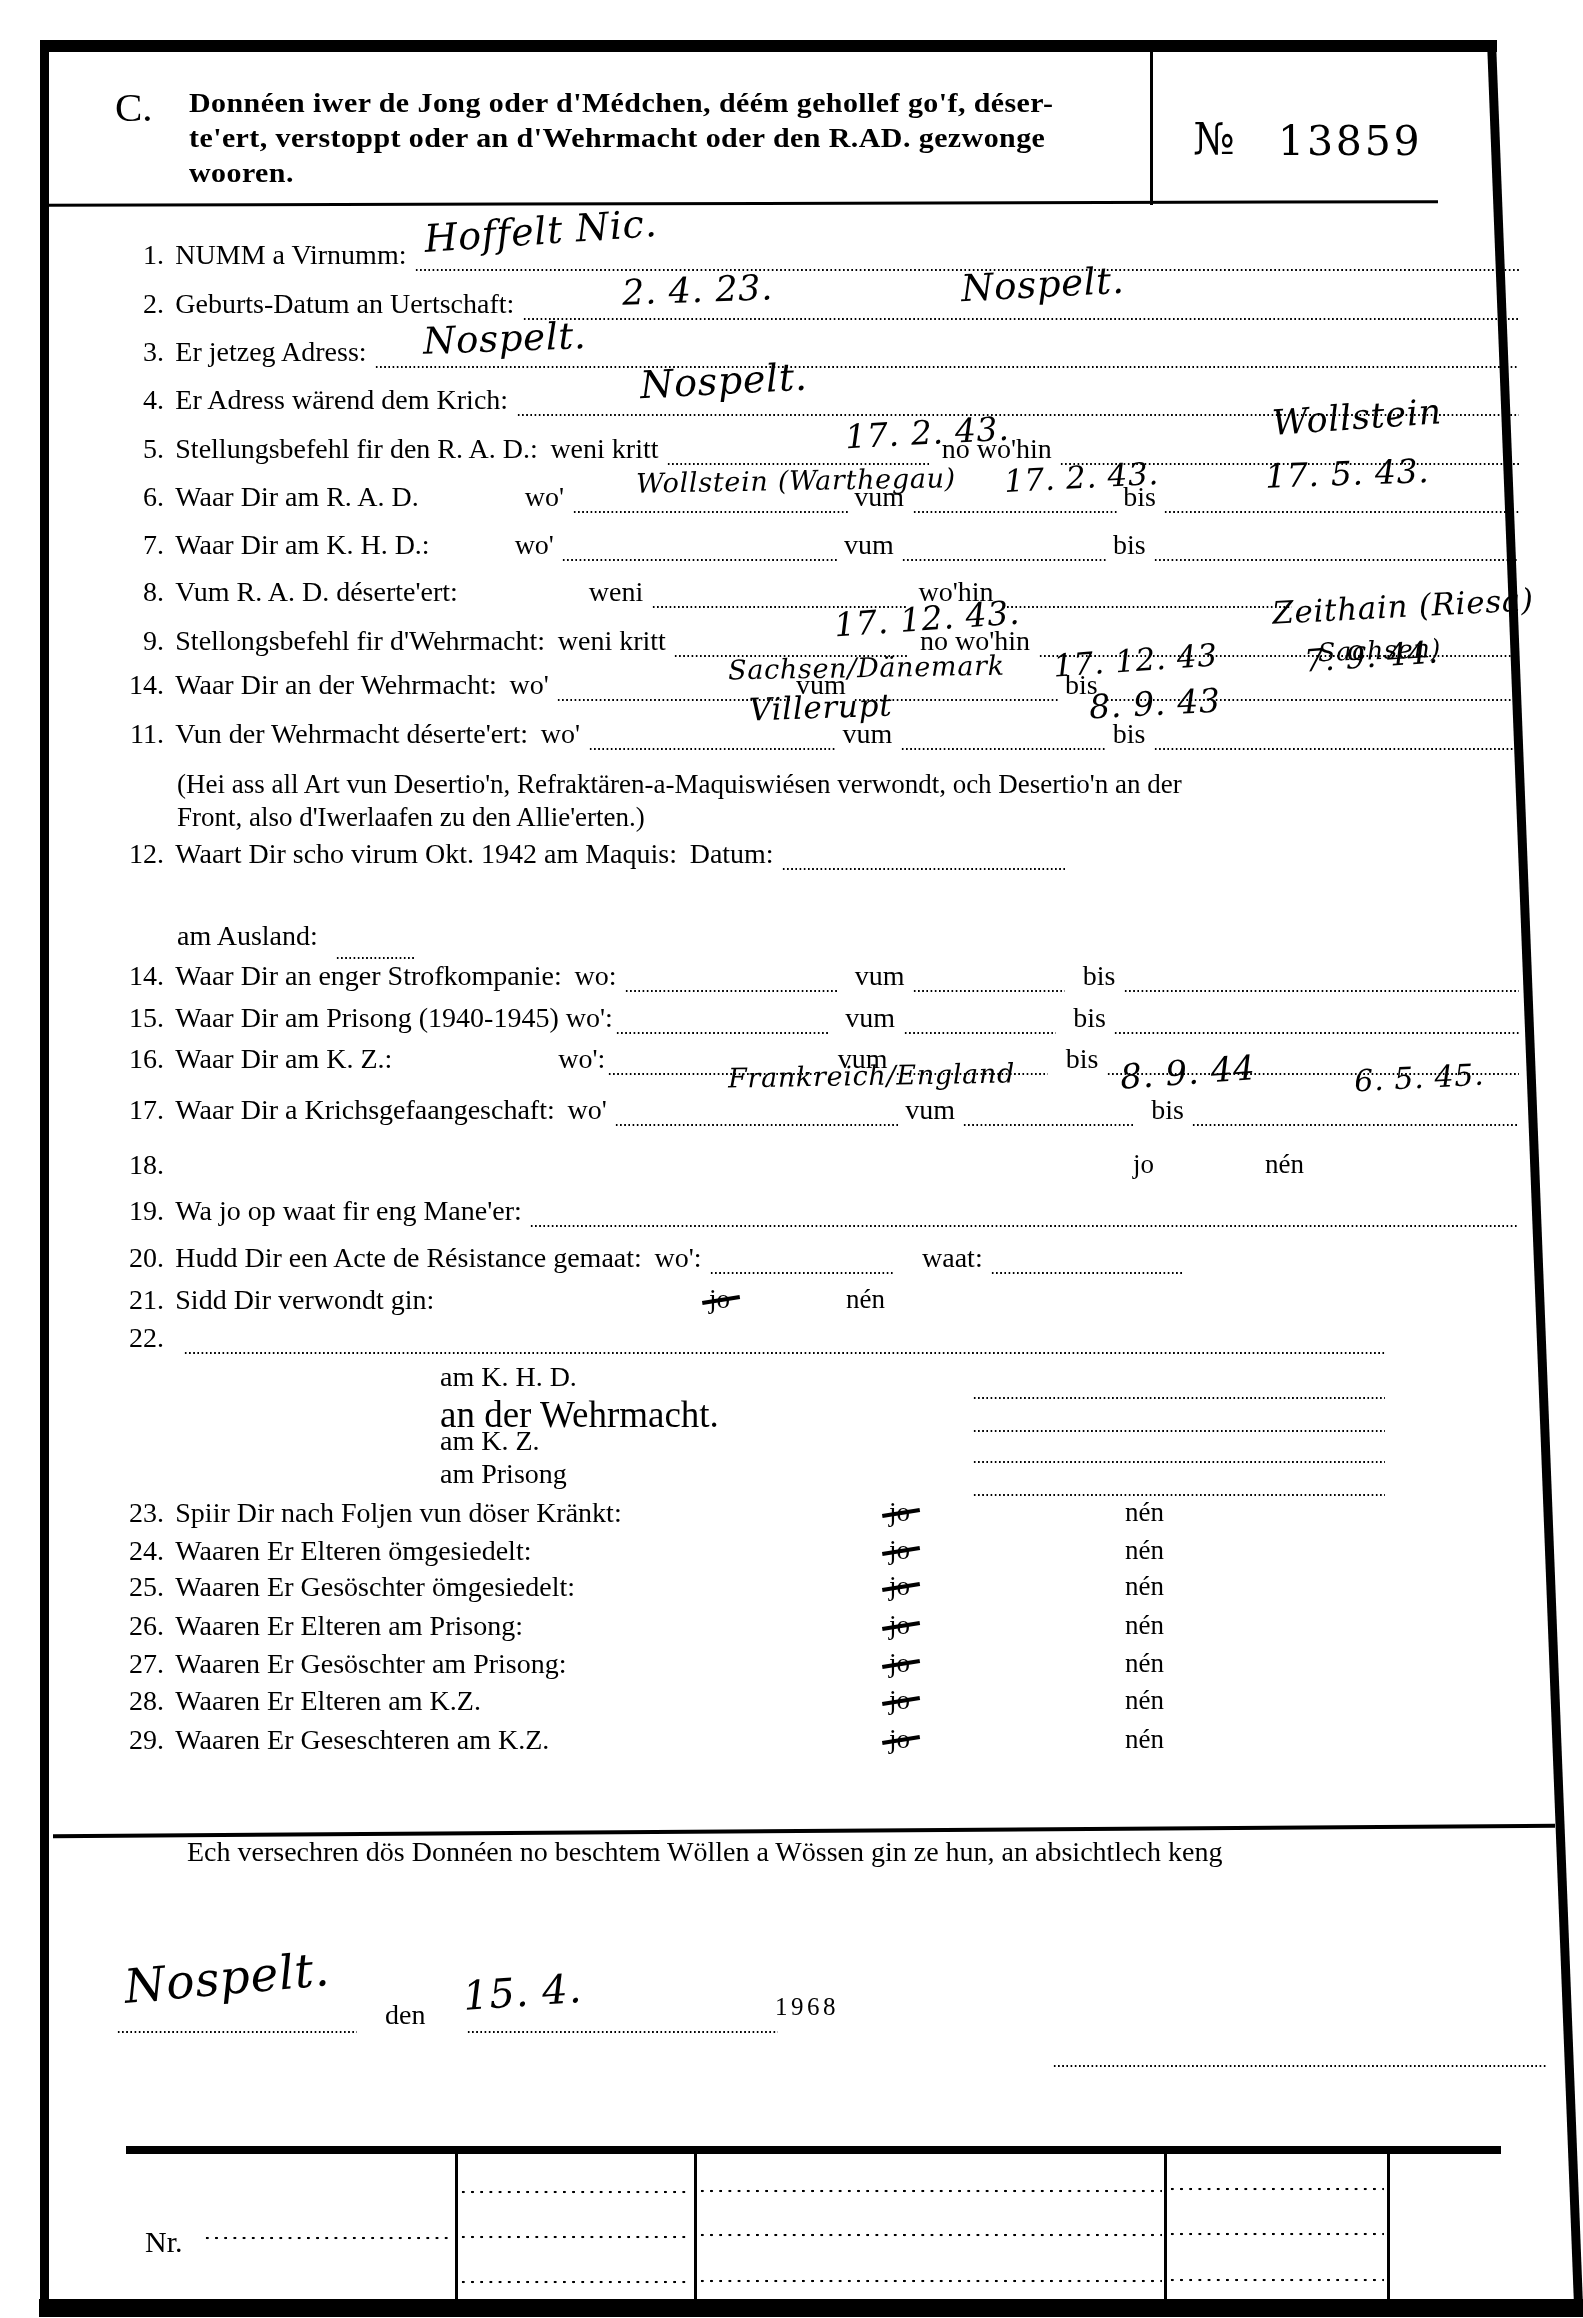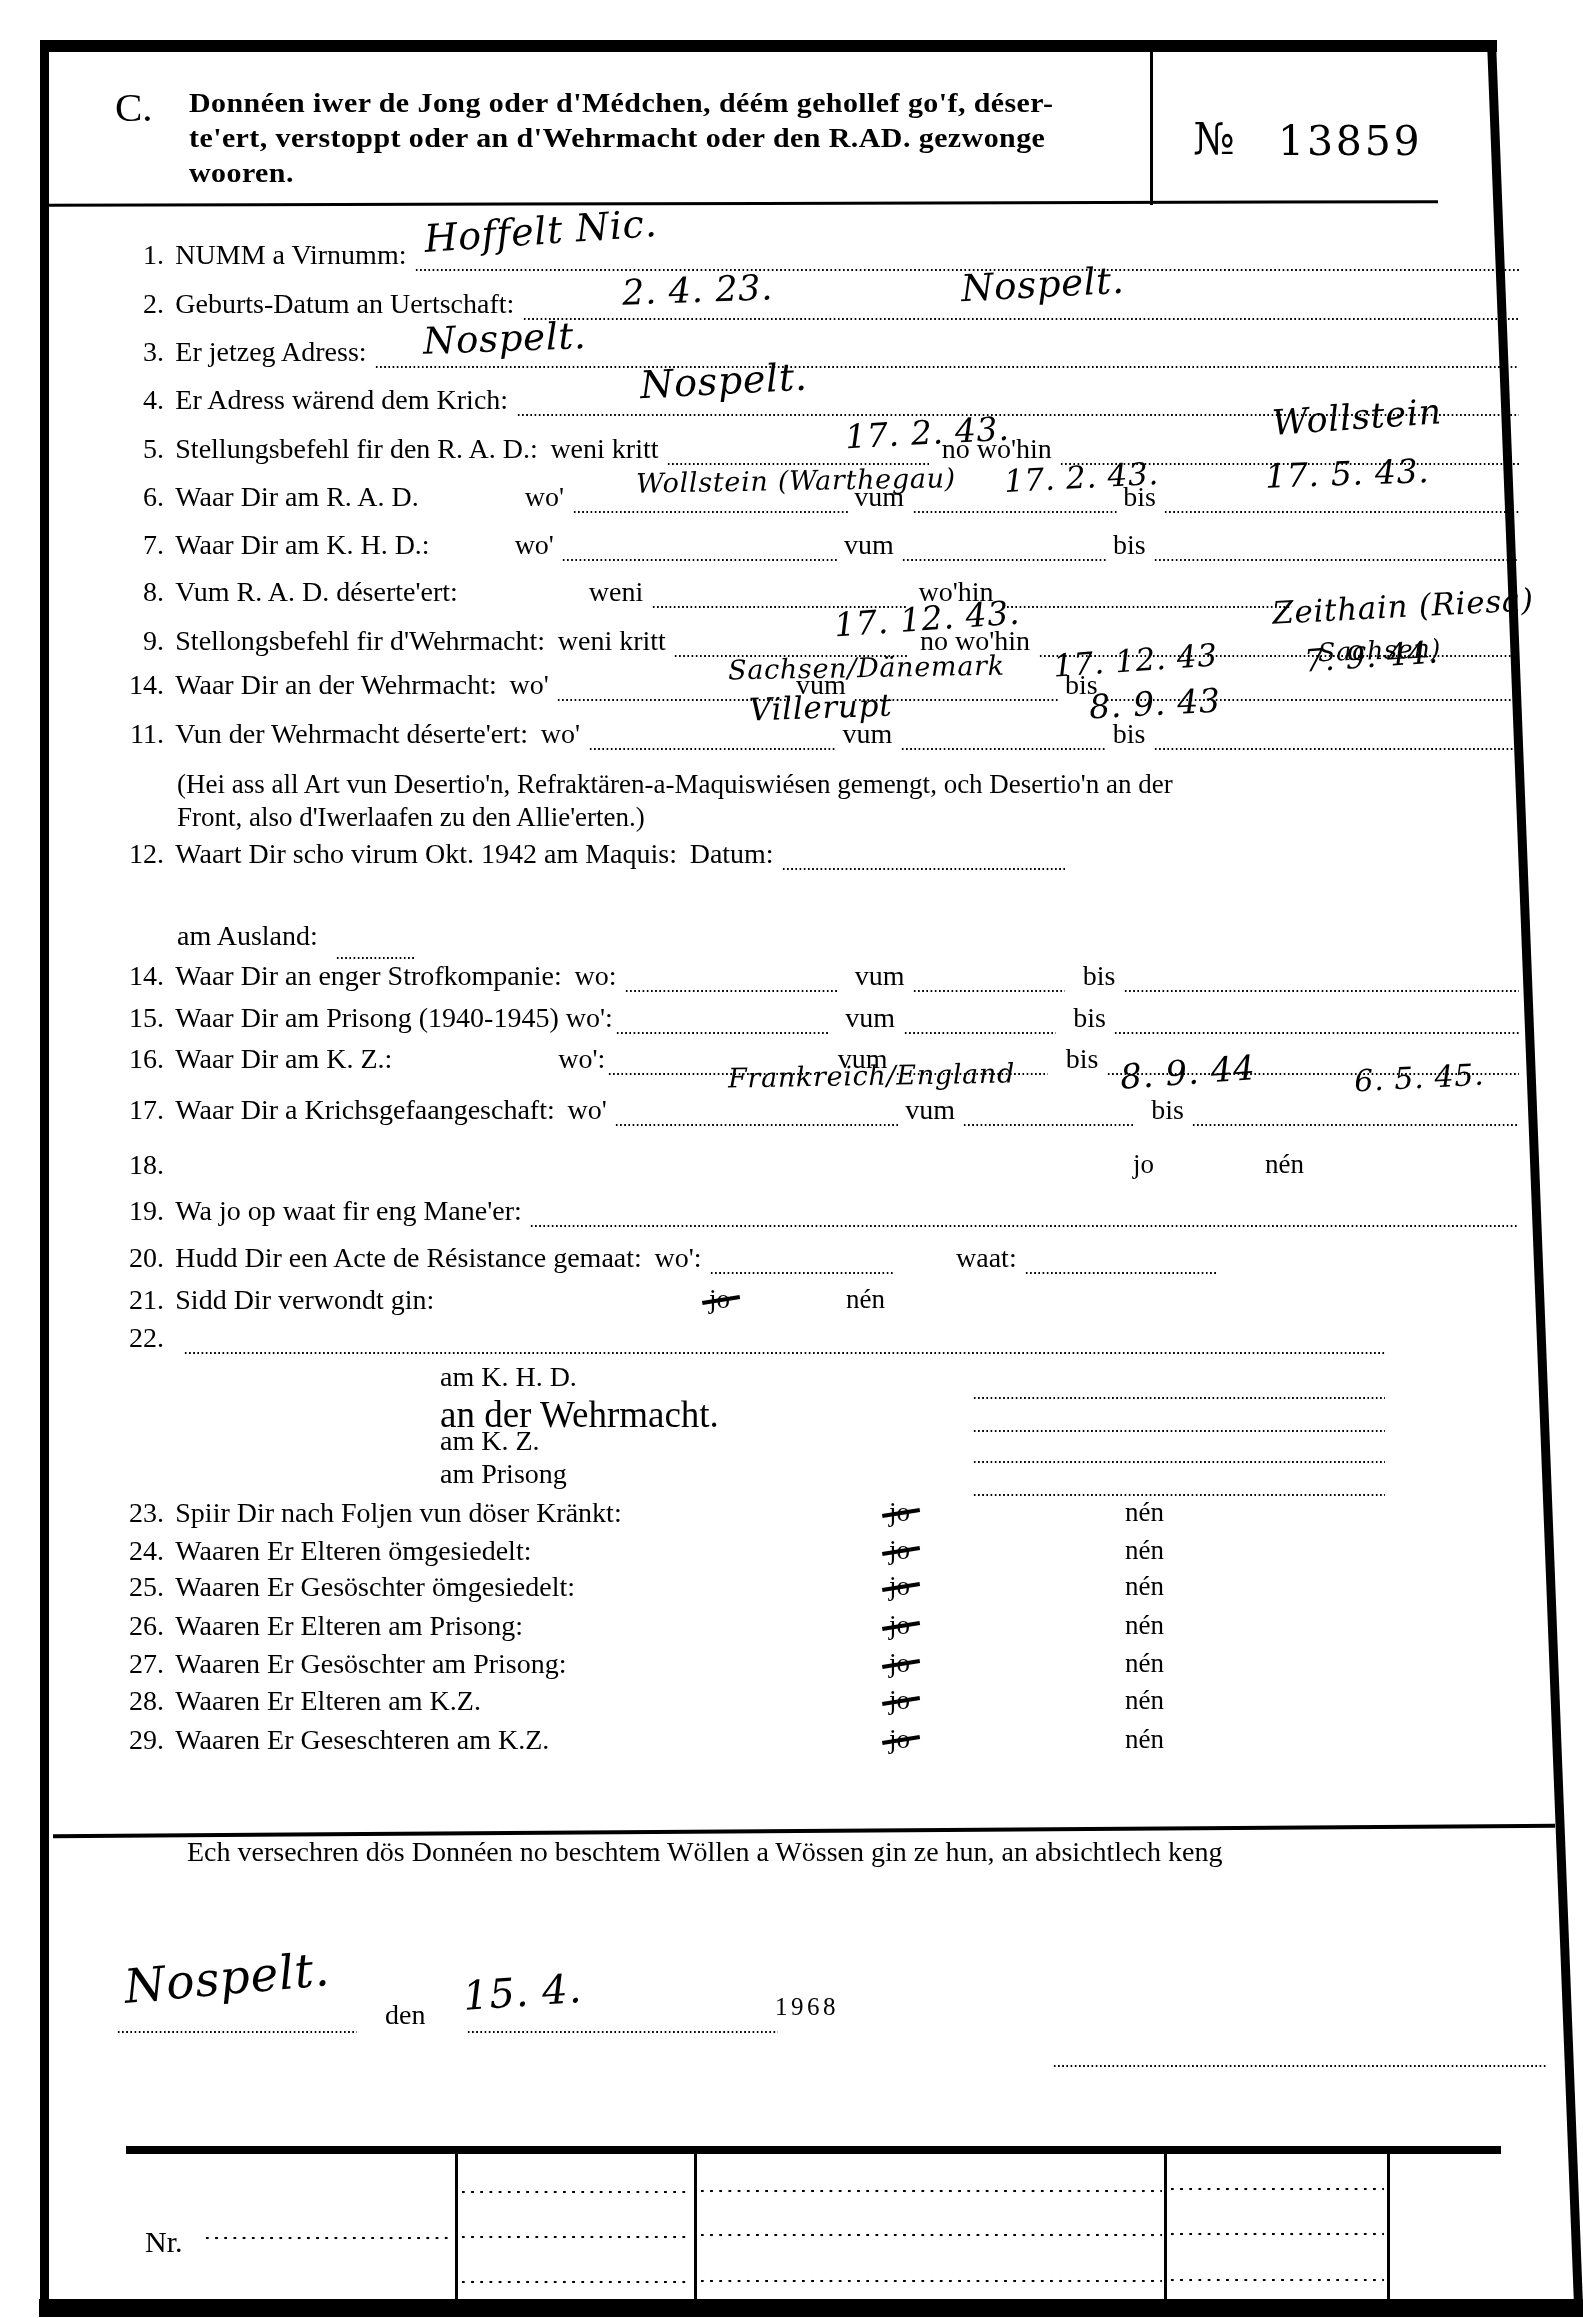--- a/index.html
+++ b/index.html
@@ -140,21 +140,21 @@
   <div class="row" style="top:718px">
     <span class="qn">11.</span>
     <span class="ql">Vun der Wehrmacht déserte'ert:</span>
     <span class="qf">wo'</span>
     <i class="dots" style="width:247px"></i>
     <span class="qf" style="margin-left:7px">vum</span>
     <i class="dots" style="width:205px"></i>
     <span class="qf" style="margin-left:7px">bis</span>
     <i class="dots grow"></i>
   </div>
-  <div class="abs note" style="left:177px;top:769px">(Hei ass all Art vun Desertio'n, Refraktären-a-Maquiswiésen gemengt, och Desertio'n an der</div>
+  <div class="abs note" style="left:177px;top:769px">(Hei ass all Art vun Desertio'n, Refraktären-a-Maquiswiésen verwondt, och Desertio'n an der</div>
   <div class="abs note" style="left:177px;top:802px">Front, also d'Iwerlaafen zu den Allie'erten.)</div>
 
   <div class="row" style="top:838px">
     <span class="qn">12.</span>
     <span class="ql">Waart Dir scho virum Okt. 1942 am Maquis:</span>
     <span class="qf">Datum:</span>
     <i class="dots" style="width:283px"></i>
   </div>
 
   <div class="abs" style="left:177px;top:920px;font-size:28px">am Ausland:</div>
@@ -213,21 +213,21 @@
     <span class="qn">19.</span>
     <span class="ql">Wa jo op waat fir eng Mane'er:</span>
     <i class="dots grow"></i>
   </div>
 
   <div class="row" style="top:1242px">
     <span class="qn">20.</span>
     <span class="ql">Hudd Dir een Acte de Résistance gemaat:</span>
     <span class="qf">wo':</span>
     <i class="dots" style="width:184px"></i>
-    <span class="qf" style="margin-left:62px">waat:</span>
+    <span class="qf" style="margin-left:28px">waat:</span>
     <i class="dots" style="width:191px"></i>
   </div>
 
   <div class="row" style="top:1284px">
     <span class="qn">21.</span>
     <span class="ql">Sidd Dir verwondt gin:</span>
     <span class="jo strike" style="left:616px">jo</span>
     <span class="nen" style="left:753px">nén</span>
   </div>
 

